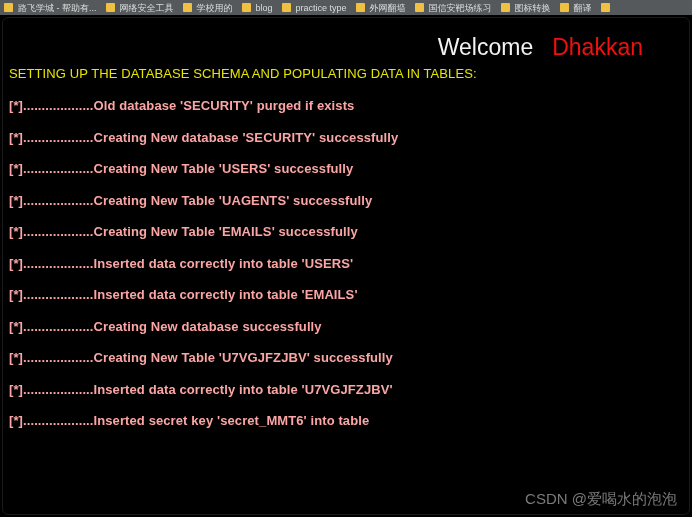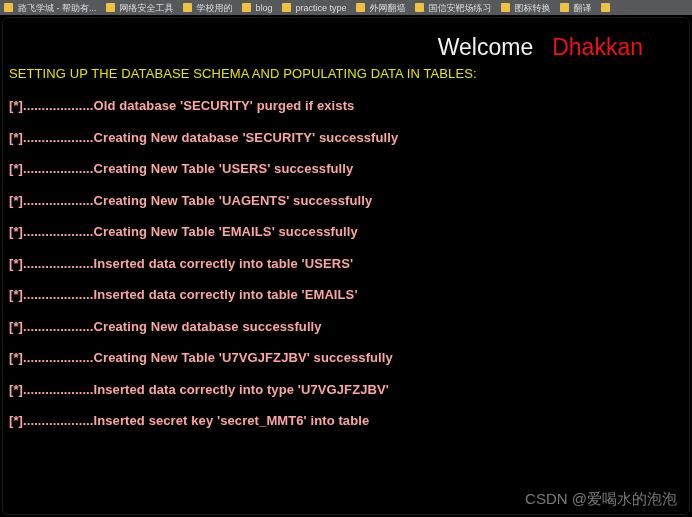--- a/index.html
+++ b/index.html
@@ -190,21 +190,21 @@
       <div id="log-lines">
           <div class="log-line">[*]...................Old database 'SECURITY' purged if exists</div>
           <div class="log-line">[*]...................Creating New database 'SECURITY' successfully</div>
           <div class="log-line">[*]...................Creating New Table 'USERS' successfully</div>
           <div class="log-line">[*]...................Creating New Table 'UAGENTS' successfully</div>
           <div class="log-line">[*]...................Creating New Table 'EMAILS' successfully</div>
           <div class="log-line">[*]...................Inserted data correctly into table 'USERS'</div>
           <div class="log-line">[*]...................Inserted data correctly into table 'EMAILS'</div>
           <div class="log-line">[*]...................Creating New database successfully</div>
           <div class="log-line">[*]...................Creating New Table 'U7VGJFZJBV' successfully</div>
-          <div class="log-line">[*]...................Inserted data correctly into type 'U7VGJFZJBV'</div>
+          <div class="log-line">[*]...................Inserted data correctly into table 'U7VGJFZJBV'</div>
           <div class="log-line">[*]...................Inserted secret key 'secret_MMT6' into table</div>
         </div>
     </div>
 
     <div id="watermark">CSDN @爱喝水的泡泡</div>
 
   </div>
 </div>
 
 </body></html>

